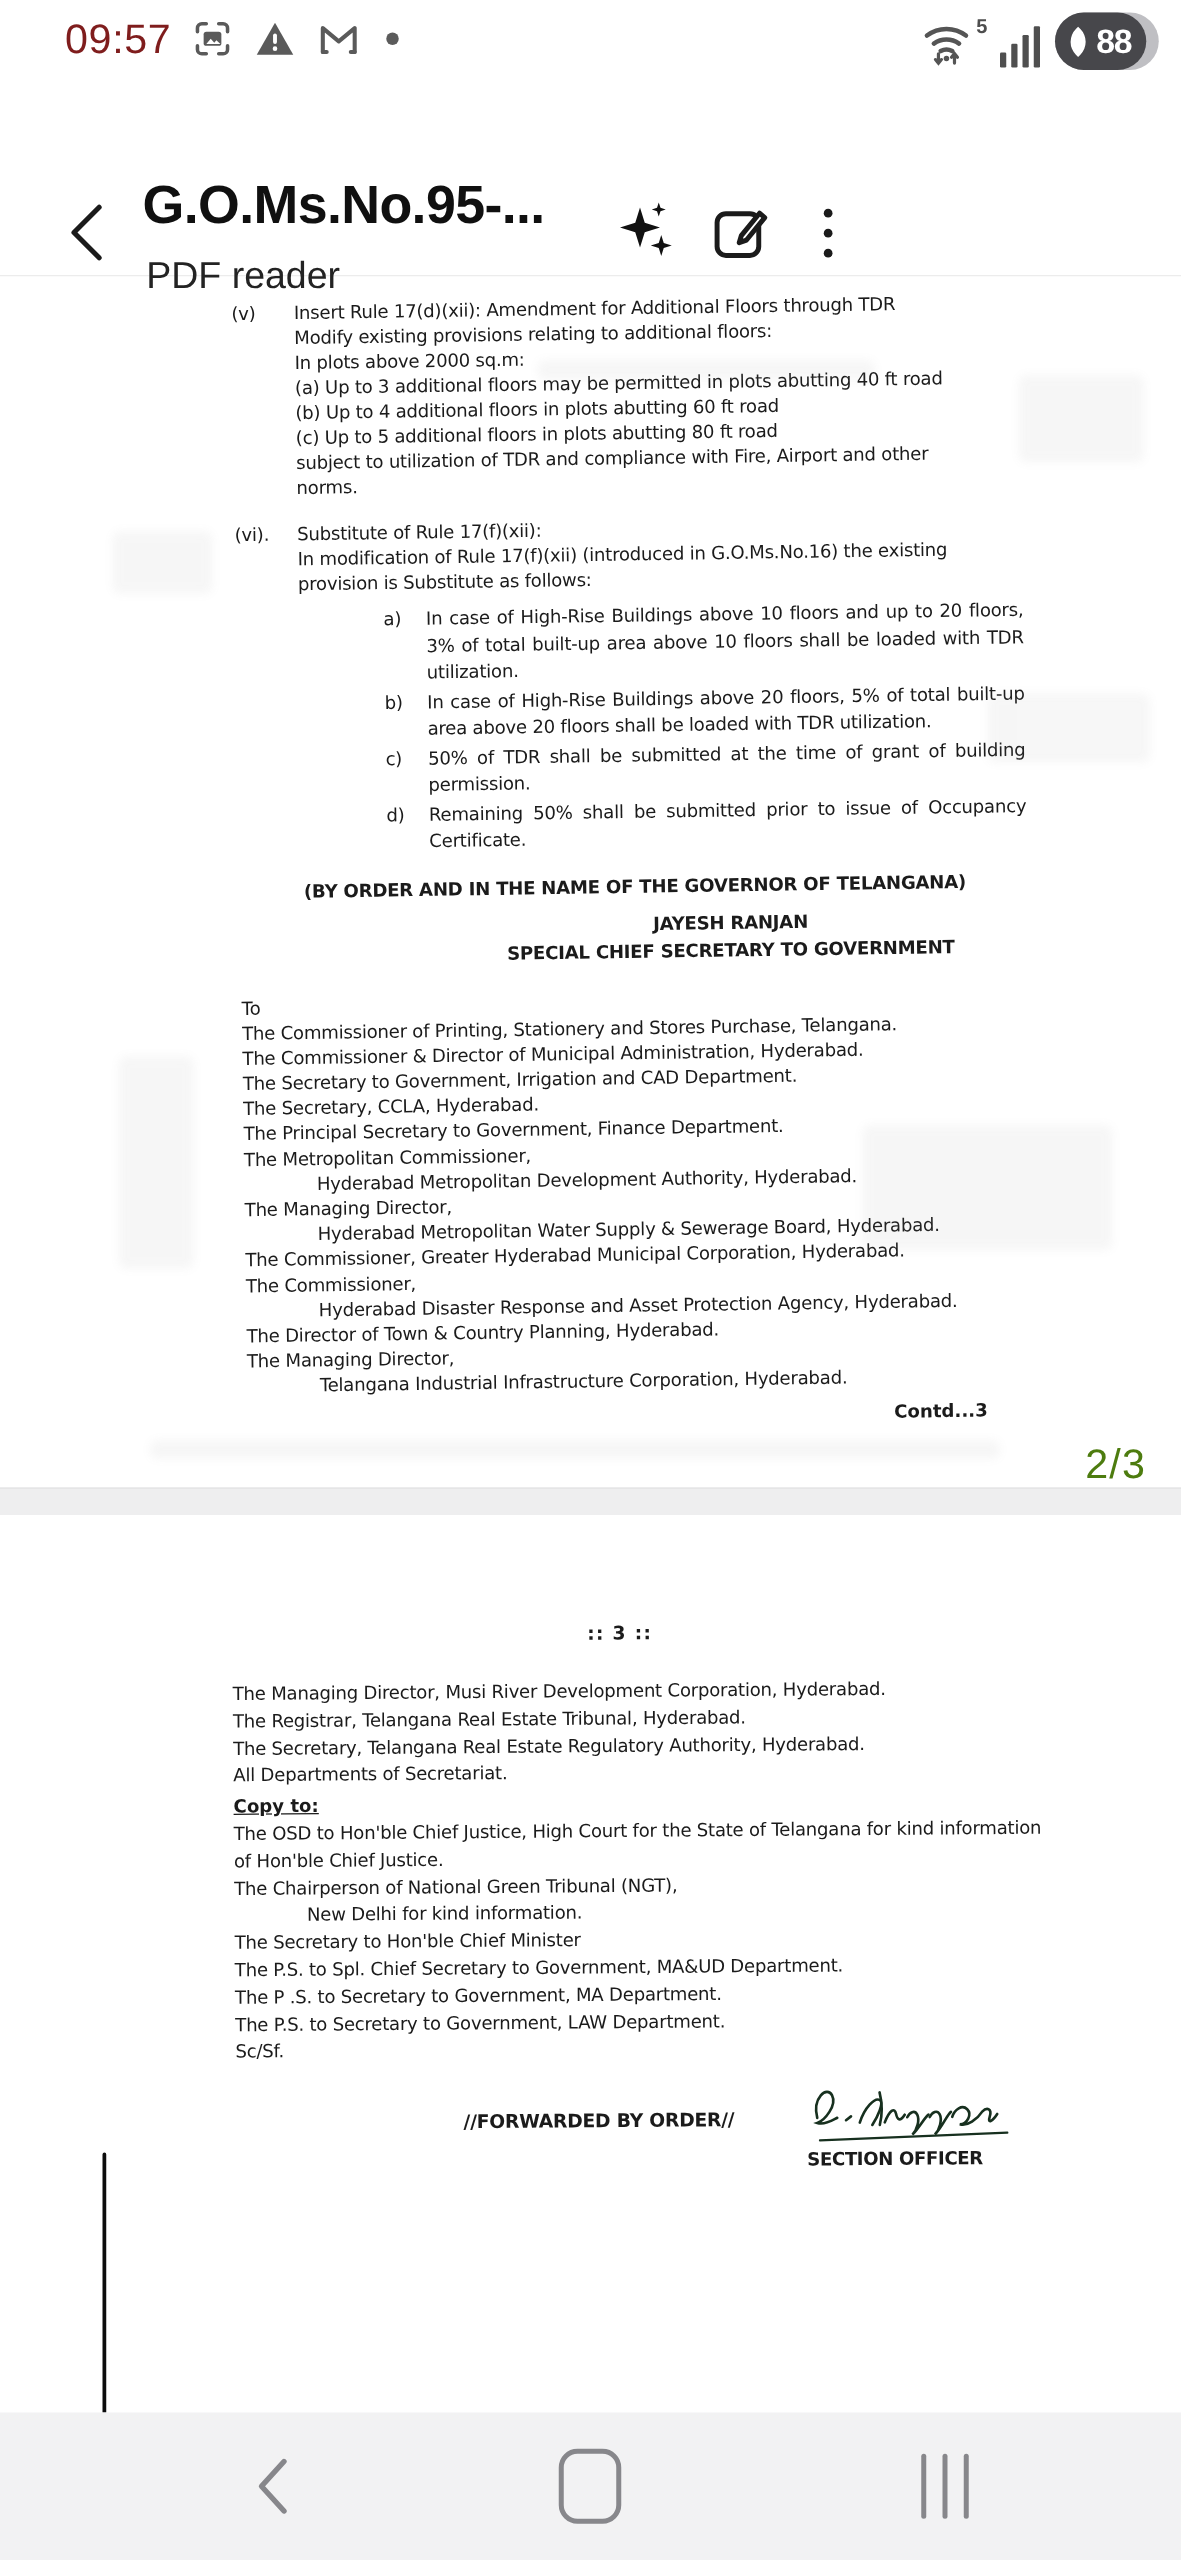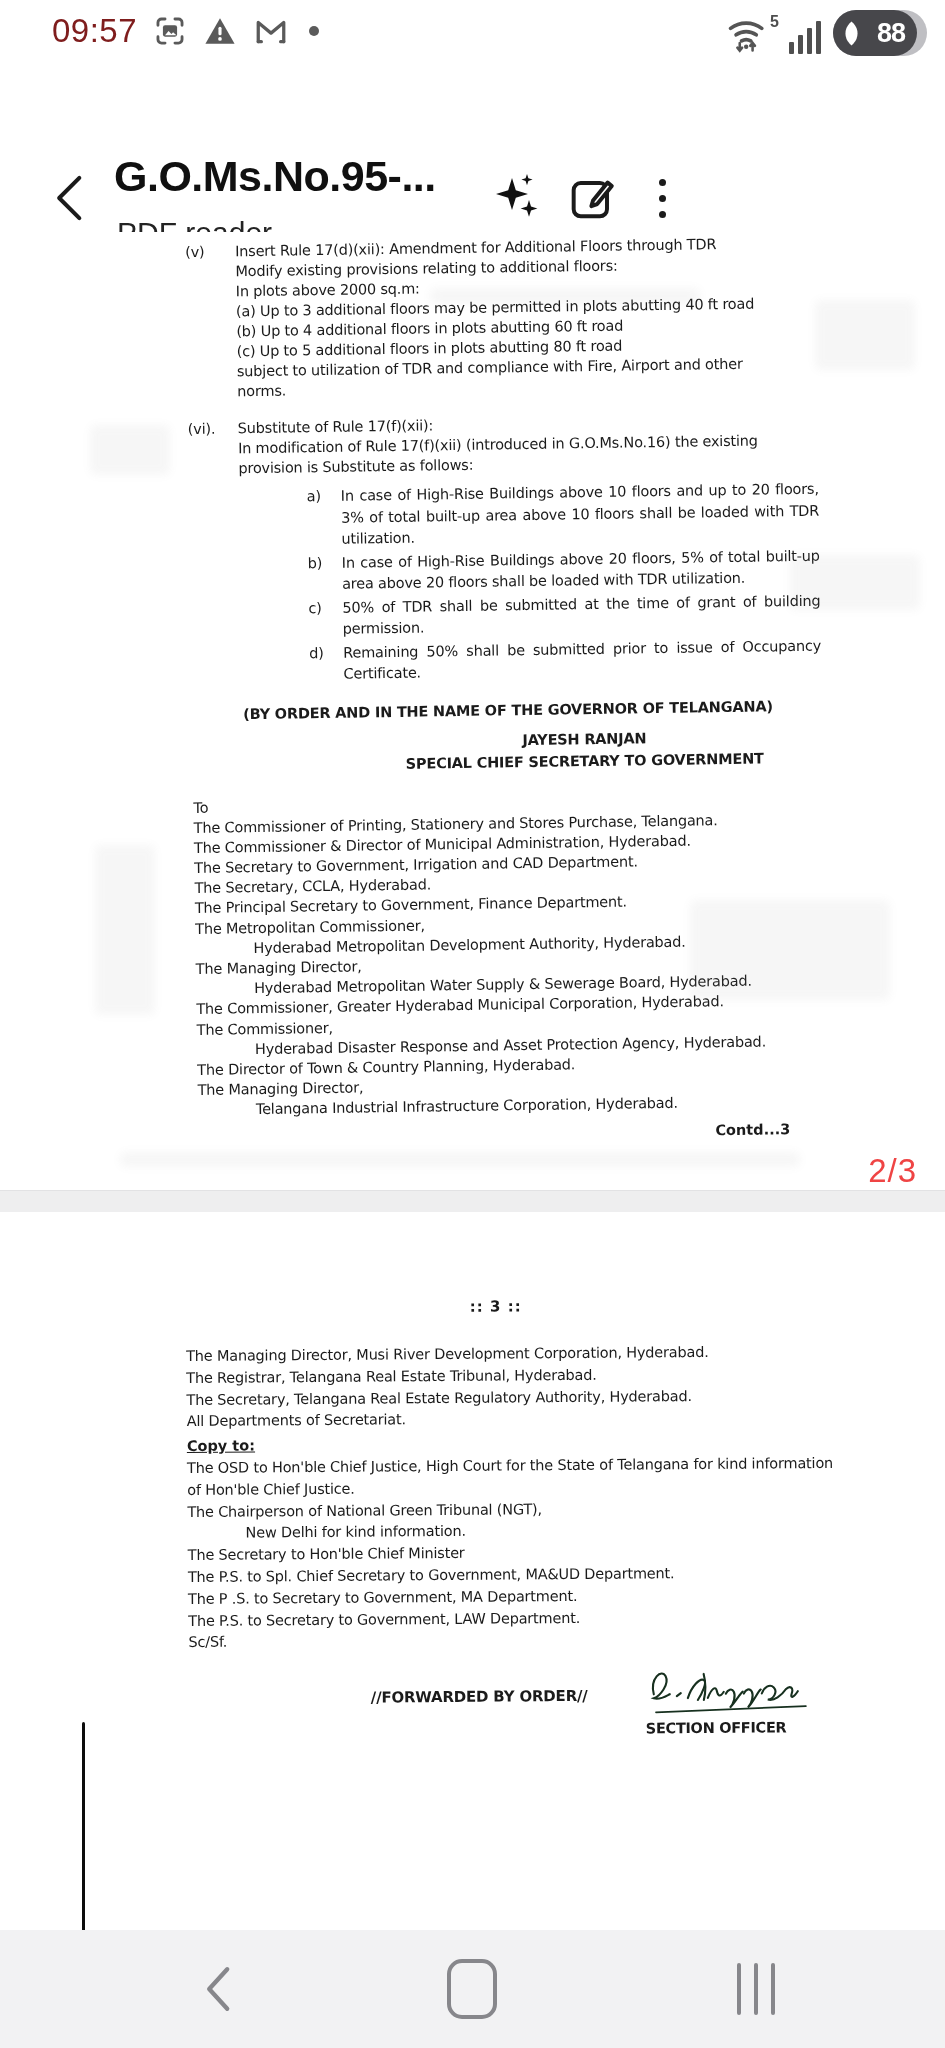--- a/index.html
+++ b/index.html
@@ -11,26 +11,26 @@
   .sb-left{position:absolute;left:52px;top:12px;display:flex;align-items:center;gap:16px;}
   .sb-time{font-size:33px;color:#7f1d1d;letter-spacing:.5px;}
   .sb-ico{display:inline-flex;align-items:center;justify-content:center;}
   .sb-dot{width:10px;height:10px;border-radius:50%;background:#5b5b5b;margin-left:4px;}
   .sb-right{position:absolute;right:18px;top:10px;display:flex;align-items:center;gap:12px;}
   .wifi-wrap{position:relative;width:52px;height:44px;}
   .wifi-badge{position:absolute;right:-2px;top:2px;font-size:16px;color:#4e4e4e;font-weight:bold;}
   .sigbars{display:flex;align-items:flex-end;gap:4px;height:36px;margin-top:6px;}
   .sigbars i{display:block;width:5px;background:#4f4f4f;border-radius:1px;}
   .battery{display:flex;align-items:center;height:46px;background:#bfbfc3;border-radius:23px;padding-right:10px;}
-  .battery-core{display:flex;align-items:center;gap:17px;background:#47474b;border-radius:23px;height:46px;padding:0 12px 0 10px;}
+  .battery-core{display:flex;align-items:center;gap:6px;background:#47474b;border-radius:23px;height:46px;padding:0 12px 0 10px;}
   .leaf{width:17px;height:17px;background:#fff;border-radius:0 85% 0 85%;transform:rotate(45deg);}
   .battery-core b{color:#fff;font-size:27px;font-weight:bold;letter-spacing:-1px;}
 
   
-  .appheader{position:absolute;top:76px;left:0;width:945px;height:156px;background:#fff;border-bottom:1px solid #ececec;}
+  .appheader{position:absolute;top:64px;left:0;width:945px;height:156px;background:#fff;border-bottom:1px solid #ececec;}
   .hdr-back{position:absolute;left:50px;top:96px;width:44px;height:52px;cursor:pointer;}
   .hdr-title{position:absolute;left:114px;top:76px;font-size:43px;font-weight:bold;color:#101010;letter-spacing:-.5px;}
   .hdr-sub{position:absolute;left:117px;top:140px;font-size:30px;color:#232323;}
   .hdr-ico{position:absolute;top:94px;width:56px;height:56px;display:flex;align-items:center;justify-content:center;cursor:pointer;}
   .hdr-ai{left:488px;}
   .hdr-edit{left:564px;}
   .hdr-menu{left:634px;display:flex;flex-direction:column;gap:9px;align-items:center;}
   .hdr-menu i{width:7px;height:7px;border-radius:50%;background:#1b1b1b;}
 
   
@@ -50,21 +50,21 @@
   .sub-label{width:34px;flex:none;font-size:14.5px;line-height:21.5px;letter-spacing:-.2px;}
   .sub-text{font-size:14.5px;line-height:21.5px;text-align:justify;letter-spacing:-.2px;}
 
   .by-order{margin-top:17px;width:600px;margin-left:16px;text-align:center;font-weight:bold;font-size:14.5px;letter-spacing:-.2px;}
   .signatory{margin-top:11px;width:560px;margin-left:112px;text-align:center;font-weight:bold;
              font-size:14.5px;line-height:22px;letter-spacing:-.2px;}
   .to-label{margin-top:20px;font-size:14.5px;line-height:20px;}
   .to-list .doc-line{line-height:20.2px;}
   .contd{margin-top:9px;width:592px;text-align:right;font-weight:bold;font-size:14.5px;}
 
-  .pager{position:absolute;right:28px;top:1152px;font-size:33px;color:#ef4444;letter-spacing:1px;}
+  .pager{position:absolute;right:28px;top:1152px;font-size:33px;color:#4d7c0f;letter-spacing:1px;}
   .page-sep{position:absolute;left:0;top:1190px;width:945px;height:22px;background:#eeeeef;
             border-top:1px solid #e2e2e4;border-bottom:1px solid #e4e4e6;}
 
   .p3-head{margin-top:88px;width:620px;text-align:center;font-weight:bold;font-size:15px;letter-spacing:1px;}
   .p3-list{margin-top:28px;}
   .p3-list .doc-line{line-height:21.8px;}
   .copy-label{margin-top:3px;font-weight:bold;text-decoration:underline;font-size:14.5px;line-height:21.8px;}
   .copy-list .copy-line{font-size:14.5px;line-height:21.8px;letter-spacing:-.2px;width:648px;white-space:normal;}
   .fwd-row{margin-top:10px;display:flex;align-items:flex-start;}
   .fwd-text{margin-left:182px;font-weight:bold;font-size:15px;letter-spacing:-.2px;margin-top:26px;white-space:nowrap;}

